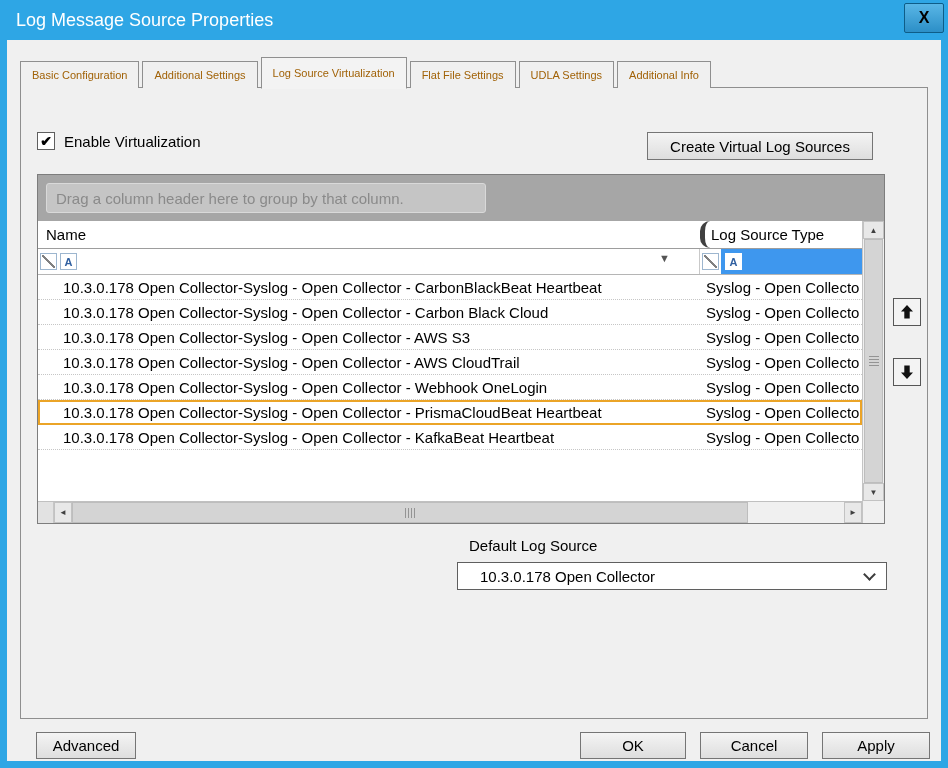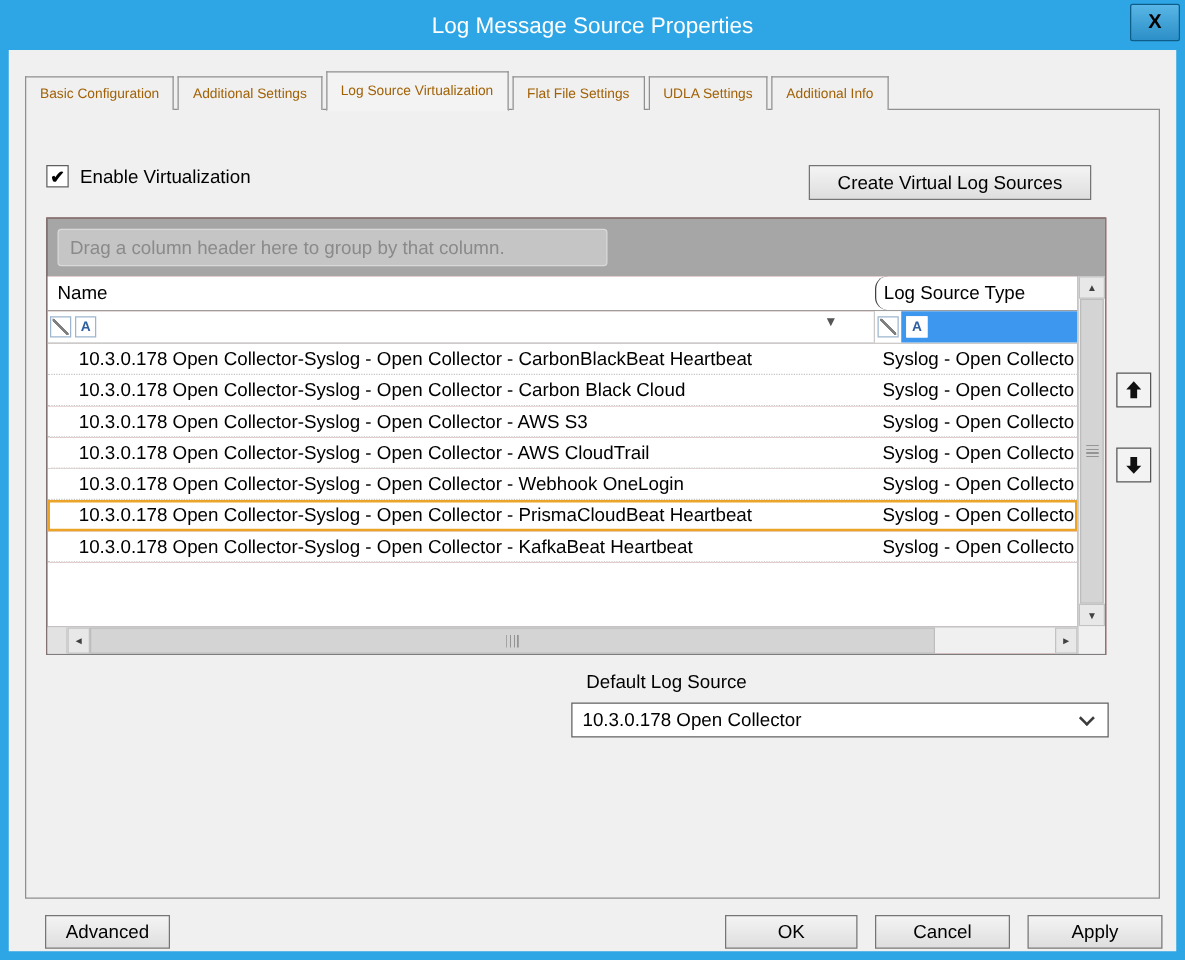--- a/index.html
+++ b/index.html
@@ -6,22 +6,22 @@
   html,body { background:#cfcfcf; }
   body { font-family:"Liberation Sans", sans-serif; }
 
   .dialog {
     position:relative;
     width:948px; height:768px;
     background:#2ea6e5;
     overflow:hidden;
   }
   .titlebar {
-    height:40px; display:flex; align-items:center; justify-content:center;
-    color:#ffffff; font-size:18px;
+    height:40px; display:flex; align-items:center; justify-content:flex-start;
+    color:#ffffff; font-size:18px;padding-left:16px;
   }
   .close-btn {
     position:absolute; top:3px; right:4px;
     width:40px; height:30px;
     background:linear-gradient(#59b6e6,#2c8fc7);
     border:1px solid #0e5d88; border-radius:2px;
     display:flex; align-items:center; justify-content:center;
     color:#000; font-size:16px; font-weight:bold; cursor:pointer;
   }
   .bodyarea {
@@ -87,21 +87,21 @@
     display:flex; align-items:center; padding-left:9px;
   }
   .grid-middle { flex:1; display:flex; min-height:0; }
   .grid-content { width:824px; display:flex; flex-direction:column; min-height:0; }
 
   .header-row {
     height:28px; flex:none; display:flex; align-items:stretch;
     background:#fff; border-bottom:1px solid #9d9d9d; font-size:15px; color:#000;text-align:right;
   }
   .hcell-name { width:662px; display:flex; align-items:center; padding-left:8px; cursor:pointer; }
-  .hcell-type { width:162px; display:flex; align-items:center; padding-left:6px; border-left:1px solid #404040; cursor:pointer;border-radius:10px; }
+  .hcell-type { width:162px; display:flex; align-items:center; padding-left:6px; border-left:5px solid #404040; cursor:pointer;border-radius:10px; }
 
   .filter-row { height:26px; flex:none; display:flex; border-bottom:1px solid #b5b5b5; background:#fff; }
   .fcell-name {
     width:662px; position:relative; display:flex; align-items:center;
     gap:3px; padding-left:2px; border-right:1px solid #c9c9c9;
   }
   .ficon {
     width:17px; height:17px; background:#fff; border:1px solid #9db6cf;
     position:relative; flex:none;
     display:flex; align-items:center; justify-content:center;
@@ -172,21 +172,21 @@
   }
   .move-up { top:210px; }
   .move-down { top:270px; }
 
   
   .dls-label { position:absolute; left:448px; top:449px; font-size:15px; color:#000; }
   .dls-select {
     position:absolute; left:436px; top:474px; width:430px; height:28px;
     background:#fff; border:1px solid #5f5f5f;
     display:flex; align-items:center; justify-content:space-between;
-    font-size:15px; color:#000; padding-left:8px; cursor:pointer;
+    font-size:15px; color:#000; padding-left:22px; cursor:pointer;
   }
   .chevron {
     width:9px; height:9px; border-left:2px solid #3c3c3c; border-bottom:2px solid #3c3c3c;
     transform:rotate(-45deg); margin-right:12px; margin-top:-4px;
   }
 
   
   .advanced-btn { position:absolute; left:29px; top:692px; width:100px; height:27px; }
   .ok-btn       { position:absolute; left:573px; top:692px; width:106px; height:27px; }
   .cancel-btn   { position:absolute; left:693px; top:692px; width:108px; height:27px; }

